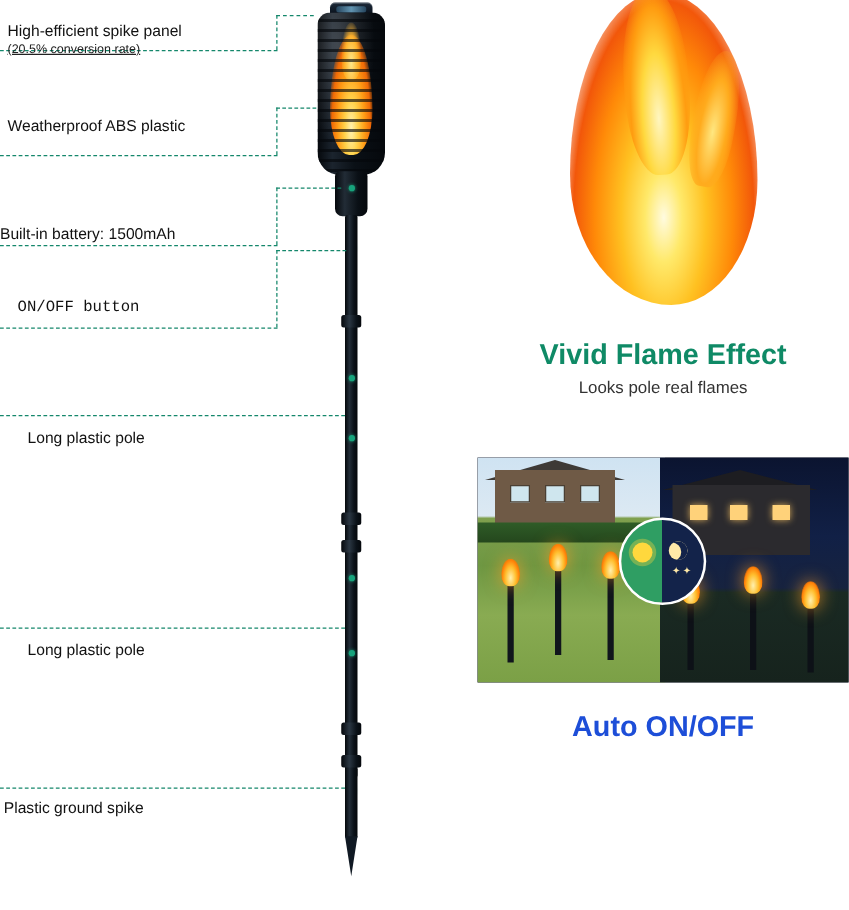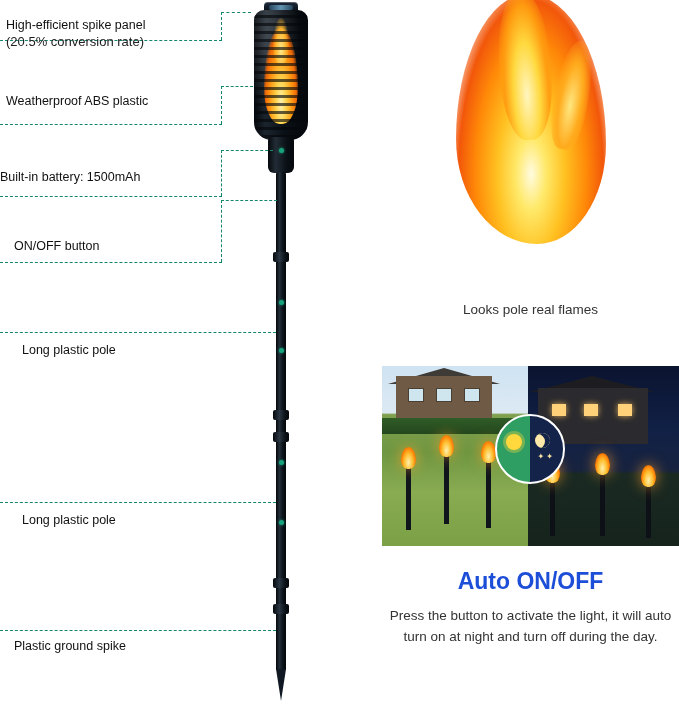--- a/index.html
+++ b/index.html
@@ -30,22 +30,23 @@
 
   .callout {
     position: absolute;
     font-size: 12.5px;
     color: #111111;
     line-height: 1.25;
     white-space: nowrap;
   }
   .callout .sub {
     display: block;
-    font-size: 13px;
+    font-size: 10px;
     color: #222222;
+    text-decoration: underline;
   }
 
   
   .leader {
     position: absolute;
     border-color: #14876b;
     border-style: dashed;
     border-width: 0;
   }
   .leader.h { border-top-width: 1.4px; height: 0; }
@@ -409,44 +410,45 @@
 
     <div class="callout" style="left:6px; top:18px;">
       <span>High-efficient spike panel</span>
       <span class="sub">(20.5% conversion rate)</span>
     </div>
 
     <div class="callout" style="left:6px; top:94px;">
       <span>Weatherproof ABS plastic</span>
     </div>
 
-    <div class="callout" style="left:0px; top:170px;">
+    <div class="callout" style="left:0px; top:180px;">
       <span>Built-in battery: 1500mAh</span>
     </div>
 
-    <div class="callout" style="left:14px; top:239px;">
+    <div class="callout" style="left:14px; top:239px;font-family:Liberation Mono, monospace;">
       <span>ON/OFF button</span>
     </div>
 
     <div class="callout" style="left:22px; top:343px;">
       <span>Long plastic pole</span>
     </div>
 
     <div class="callout" style="left:22px; top:513px;">
       <span>Long plastic pole</span>
     </div>
 
-    <div class="callout" style="left:14px; top:639px;">
+    <div class="callout" style="left:3px; top:639px;">
       <span>Plastic ground spike</span>
     </div>
   </div>
 
   <div class="flame-card">
     <div class="flame-big"></div>
   </div>
+  <div class="cap-title" style="left:382px; top:270px;">Vivid Flame Effect</div>
   <div class="cap-sub" style="left:382px; top:302px;">Looks pole real flames</div>
 
   <div class="photo">
     <div class="day">
       <div class="roof"></div>
       <div class="house">
         <div class="win" style="left:12px; top:12px;"></div>
         <div class="win" style="left:40px; top:12px;"></div>
         <div class="win" style="left:68px; top:12px;"></div>
       </div>
@@ -469,15 +471,14 @@
     </div>
 
     <div class="daynight-badge">
       <div class="sun"></div>
       <div class="moon"></div>
       <div class="stars">✦✦</div>
     </div>
   </div>
 
   <div class="auto-title">Auto ON/OFF</div>
-  <div class="auto-desc">Press the button to activate the light, it will auto turn on at night and turn off during the day.</div>
 
 </div>
 
 </body></html>

